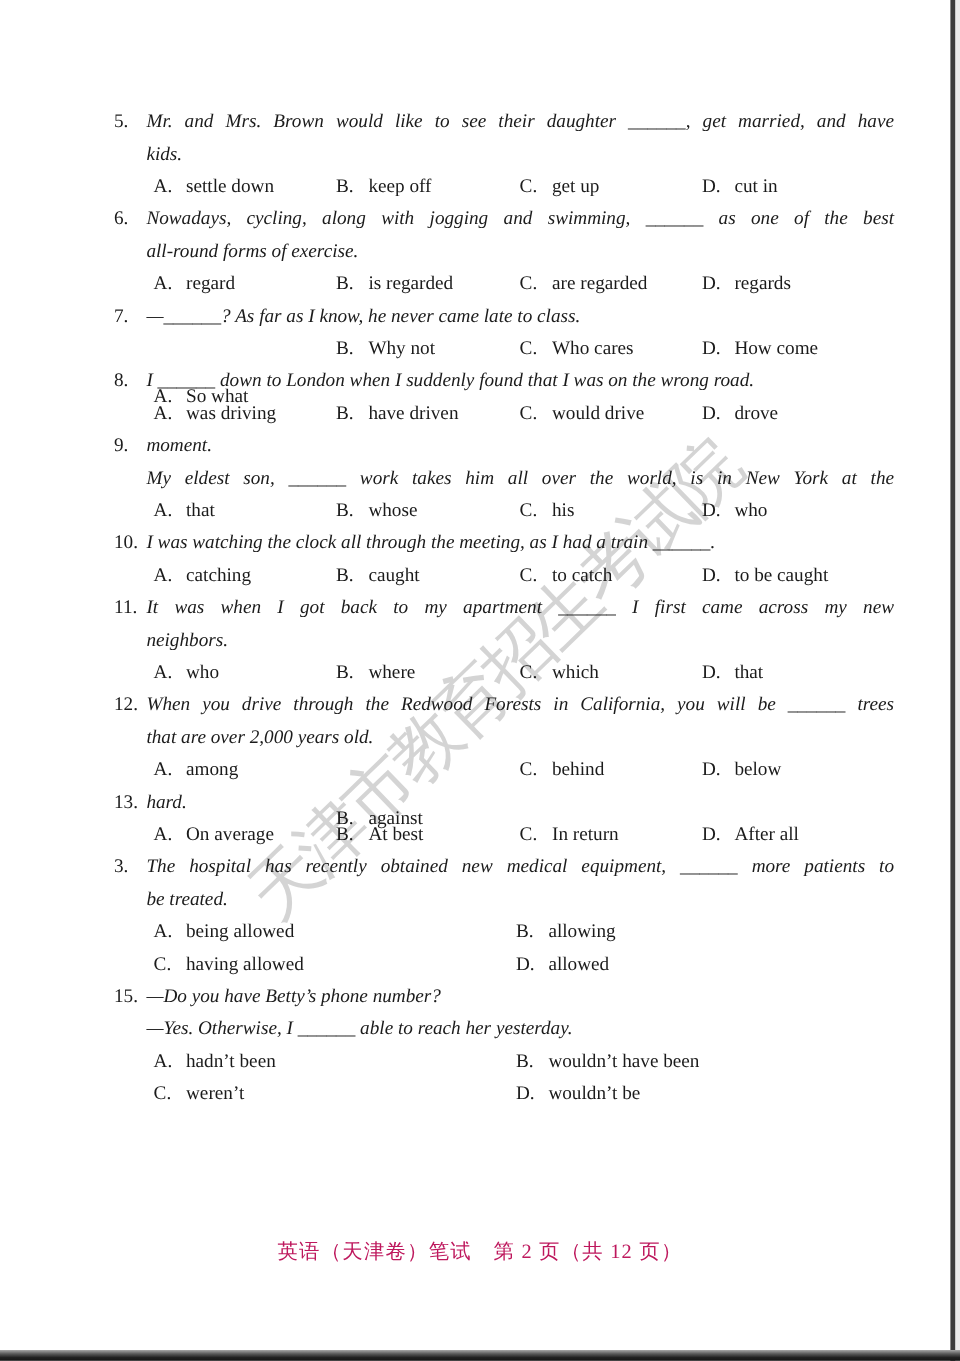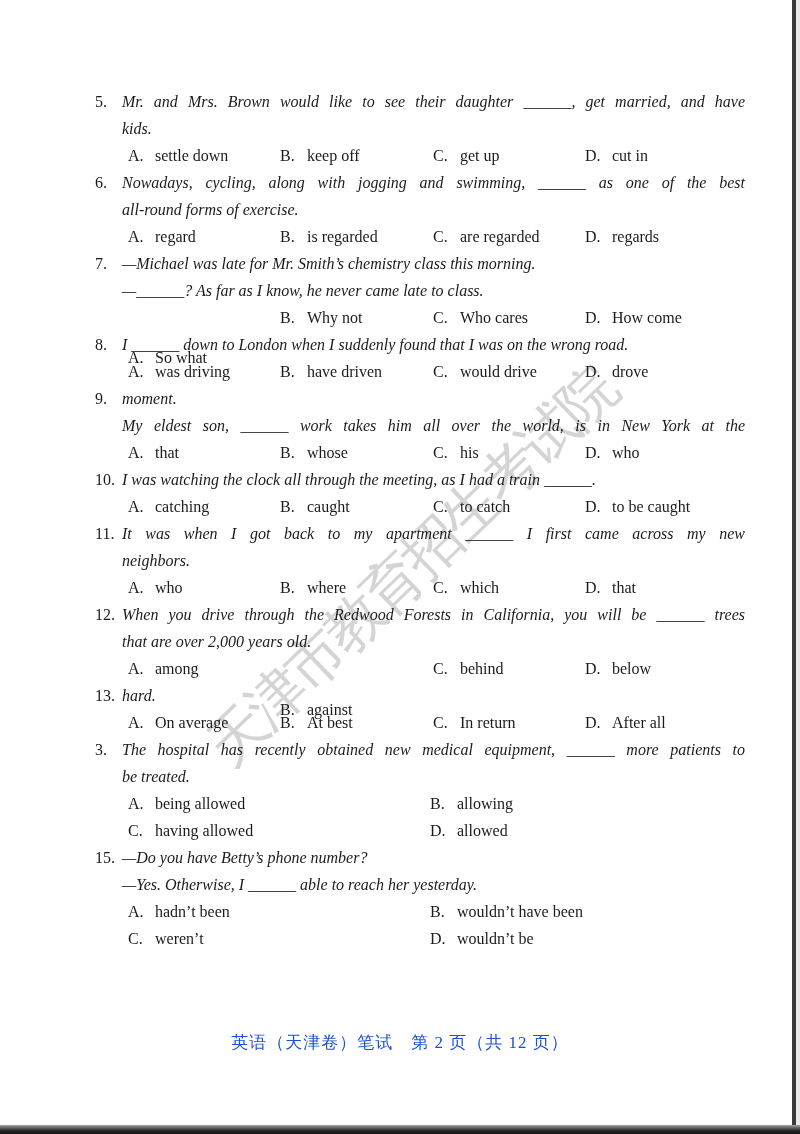--- a/index.html
+++ b/index.html
@@ -80,21 +80,21 @@
   .opt-text  { display: inline-block; margin-left: 6px; }
 
   
   .footer {
     position: absolute;
     left: 0; top: 1031px;
     width: 100%;
     text-align: center;
     font-size: 17px;
     letter-spacing: 1px;
-    color: #1d4ed8;
+    color: #be185d;
     font-family: "Liberation Serif", "DejaVu Serif", serif;
   }
 </style>
 </head>
 <body>
 
 <div class="watermark">天津市教育招生考试院</div>
 
 <div class="content" id="questions-root">
     <div class="question">
@@ -114,21 +114,20 @@
       <div class="q-line">all-round forms of exercise.</div>
       <div class="opt-row">
         <span class="opt" style="left: 33px;"><span class="opt-label">A.</span><span class="opt-text">regard</span></span>
         <span class="opt" style="left: 185px;"><span class="opt-label">B.</span><span class="opt-text">is regarded</span></span>
         <span class="opt" style="left: 338px;"><span class="opt-label">C.</span><span class="opt-text">are regarded</span></span>
         <span class="opt" style="left: 490px;"><span class="opt-label">D.</span><span class="opt-text">regards</span></span>
       </div>
     </div>
     <div class="question">
       <span class="q-number">7.</span>
-      <div class="q-line">—Michael was late for Mr. Smith’s chemistry class this morning.</div>
       <div class="q-line">—______? As far as I know, he never came late to class.</div>
       <div class="opt-row">
         <span class="opt" style="left: 33px; margin-top: 40px;"><span class="opt-label">A.</span><span class="opt-text">So what</span></span>
         <span class="opt" style="left: 185px;"><span class="opt-label">B.</span><span class="opt-text">Why not</span></span>
         <span class="opt" style="left: 338px;"><span class="opt-label">C.</span><span class="opt-text">Who cares</span></span>
         <span class="opt" style="left: 490px;"><span class="opt-label">D.</span><span class="opt-text">How come</span></span>
       </div>
     </div>
     <div class="question">
       <span class="q-number">8.</span>

